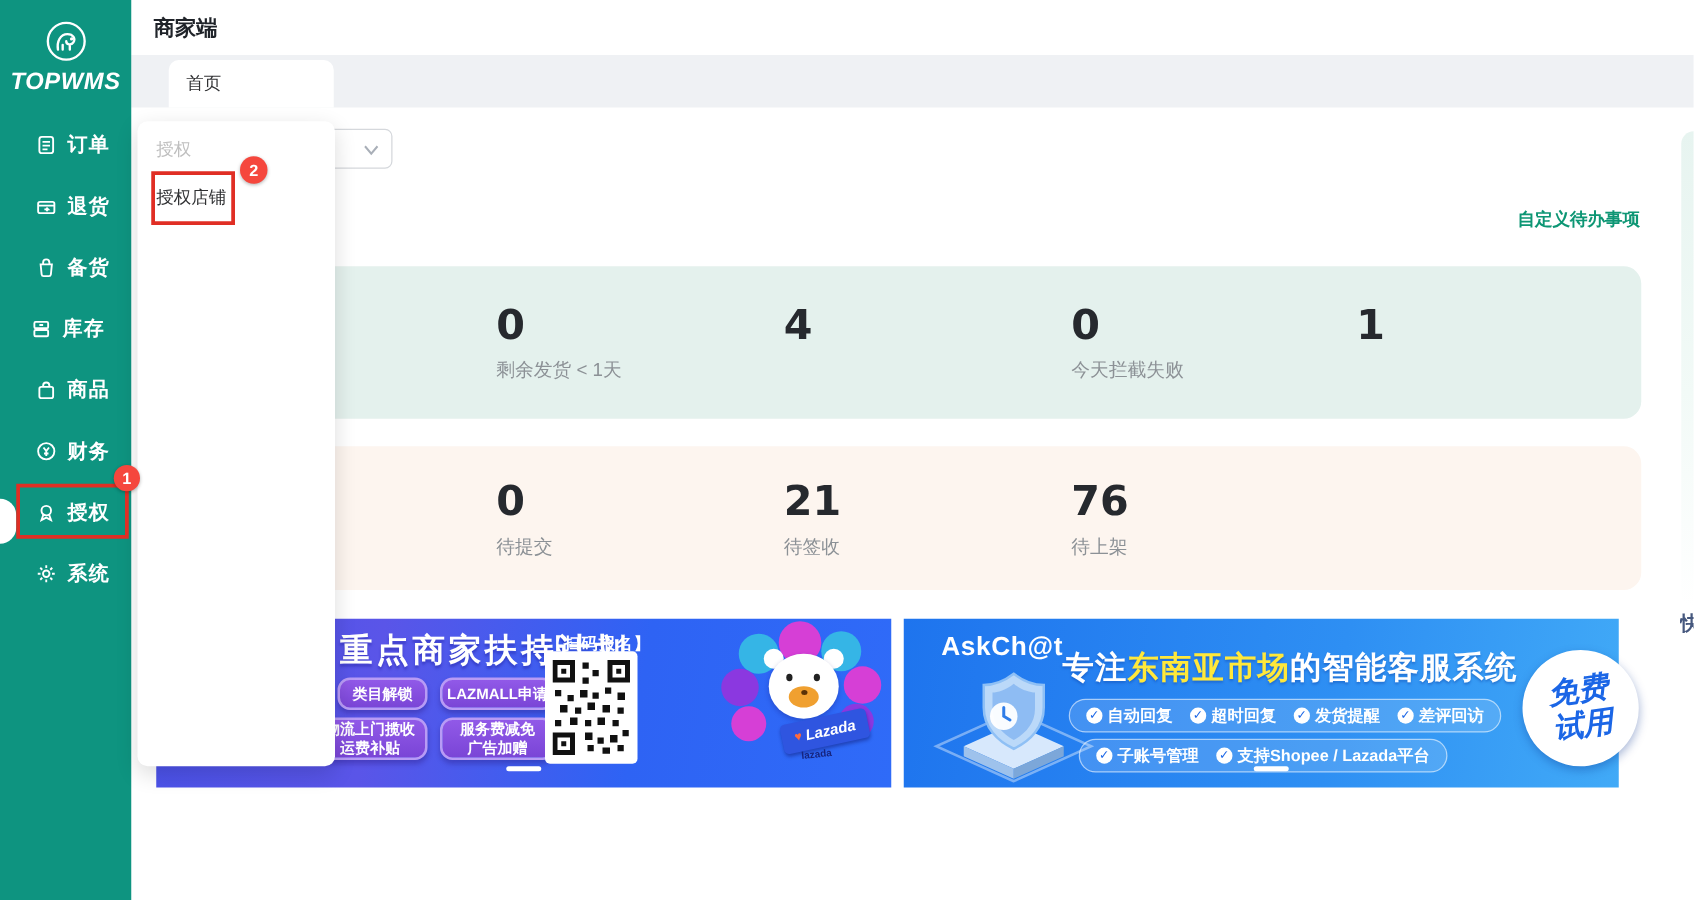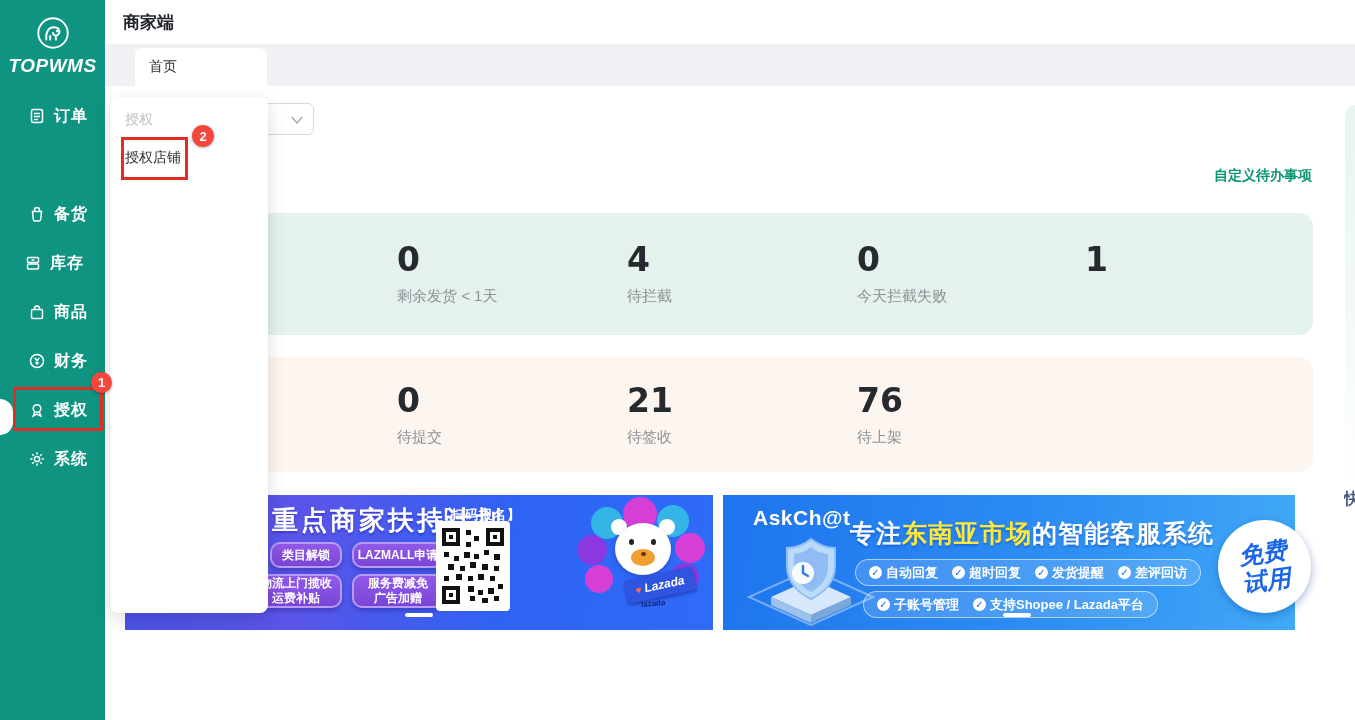--- a/index.html
+++ b/index.html
@@ -104,21 +104,20 @@
 
   <div class="todo-link">自定义待办事项</div>
 
   <div class="card mint"></div>
   <div class="stat" style="left:397px; top:242px;">
     <div class="v">0</div>
     <div class="l">剩余发货 &lt; 1天</div>
   </div>
   <div class="stat" style="left:627px; top:242px;">
     <div class="v">4</div>
-    <div class="l">待拦截</div>
   </div>
   <div class="stat" style="left:857px; top:242px;">
     <div class="v">0</div>
     <div class="l">今天拦截失败</div>
   </div>
   <div class="stat" style="left:1085px; top:242px;">
     <div class="v">1</div>
   </div>
 
   <div class="card peach"></div>
@@ -289,20 +288,27 @@
       <span class="brand-name">TOPWMS</span>
     </div>
 
     <div class="side-item" style="top:94px;">
       <svg width="18" height="18" viewBox="0 0 18 18" fill="none" stroke="#fff" stroke-width="1.5">
           <rect x="3.5" y="2.5" width="11" height="13" rx="2"></rect>
           <path d="M6 6.5h6M6 9.5h6M6 12.5h4"></path>
         </svg>
       <span class="lbl">订单</span>
     </div>
+    <div class="side-item" style="top:143px;">
+      <svg width="18" height="18" viewBox="0 0 18 18" fill="none" stroke="#fff" stroke-width="1.5">
+          <rect x="2.5" y="5.5" width="13" height="9" rx="1.5"></rect>
+          <path d="M2.5 8.5h13M7.5 11.5h3l-1.4-1.4M10.5 11.5l-1.4 1.4"></path>
+        </svg>
+      <span class="lbl">退货</span>
+    </div>
     <div class="side-item" style="top:192px;">
       <svg width="18" height="18" viewBox="0 0 18 18" fill="none" stroke="#fff" stroke-width="1.5">
           <path d="M4.5 6.5h9l-.8 8a1.6 1.6 0 01-1.6 1.4H6.9a1.6 1.6 0 01-1.6-1.4z"></path>
           <path d="M6.5 6.5V5a2.5 2.5 0 015 0v1.5"></path>
         </svg>
       <span class="lbl">备货</span>
     </div>
     <div class="side-item" style="top:241px;padding-left:24px;">
       <svg width="18" height="18" viewBox="0 0 18 18" fill="none" stroke="#fff" stroke-width="1.5">
           <rect x="3.5" y="3.5" width="11" height="5" rx="1"></rect>

